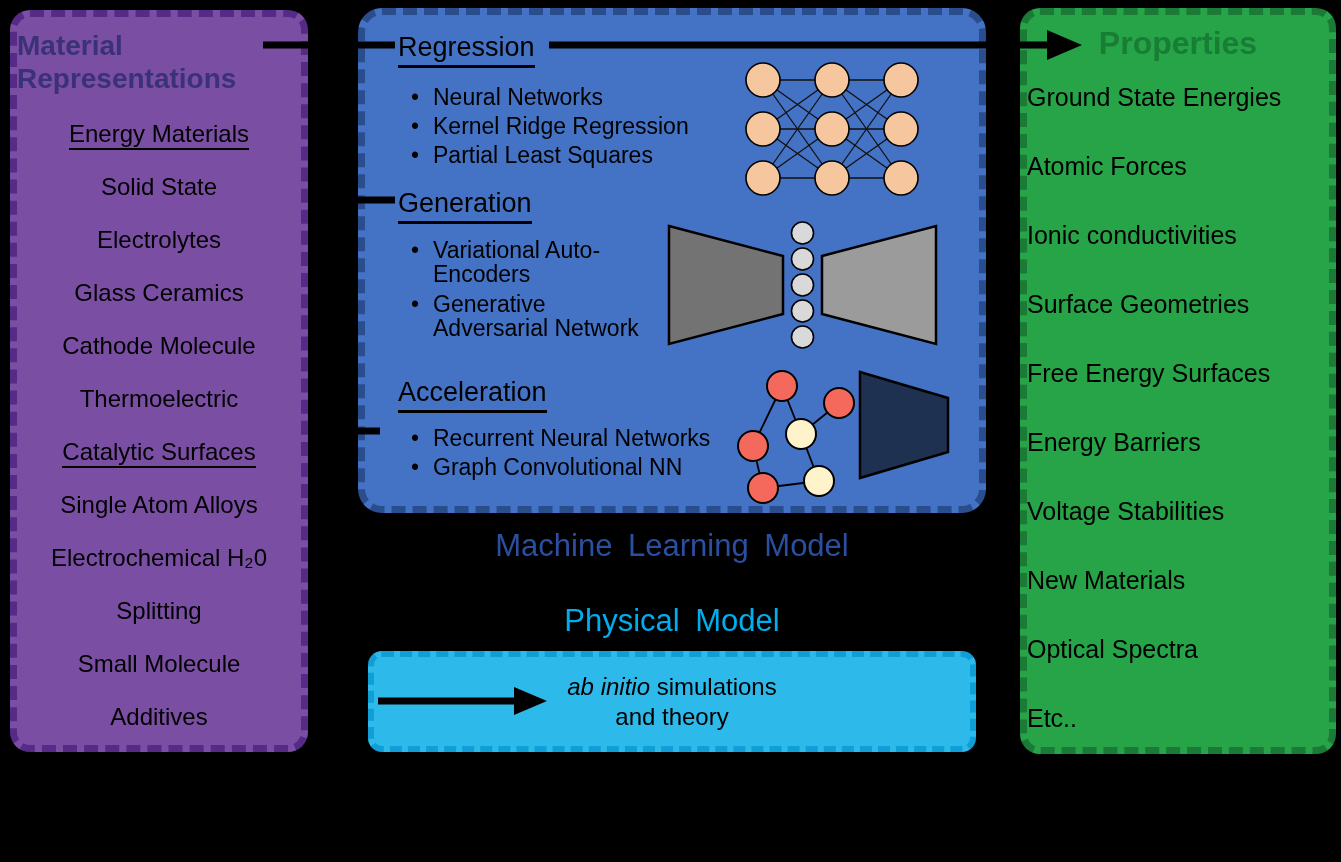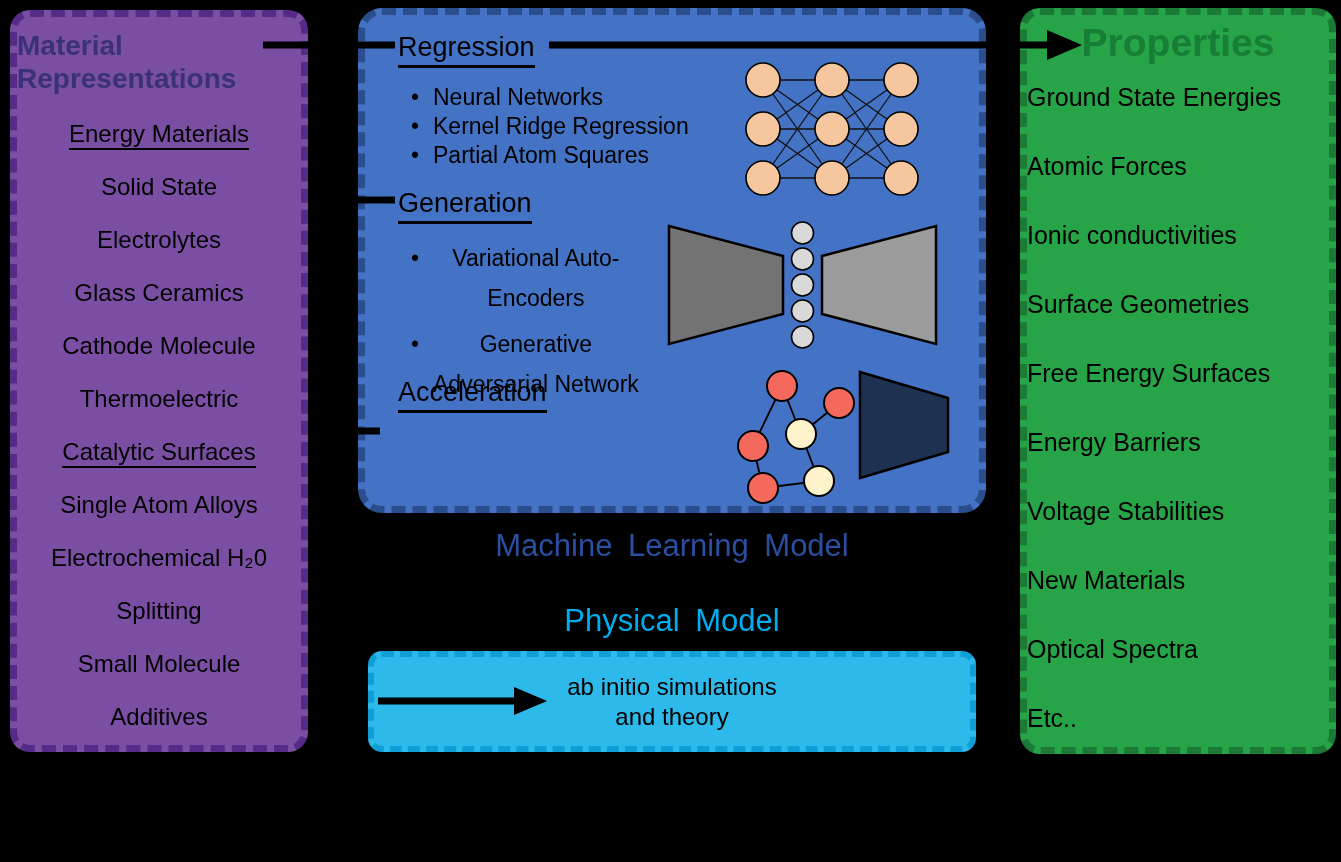--- a/index.html
+++ b/index.html
@@ -21,41 +21,41 @@
   .panel-ml{left:358px;top:8px;width:628px;height:505px;background:var(--blue-panel,#4472c4);
     border:7px dashed var(--blue-border,#2a4d8d);border-radius:24px;}
   .panel-right{left:1020px;top:8px;width:316px;height:746px;background:var(--green-panel,#27a348);
     border:7px dashed var(--green-border,#1b7a35);border-radius:20px;padding-top:8px;}
 
   .purple-title{font-size:28px;font-weight:bold;line-height:33px;color:var(--purple-title,#3a3176);
     text-align:left;margin-bottom:12px;}
   .left-row{font-size:24px;line-height:53px;color:#000;text-align:center;white-space:nowrap;}
   .u{display:inline-block;border-bottom:2.5px solid #000;line-height:1.15;}
 
-  .green-title{font-size:39px;font-weight:bold;line-height:40px;color:var(--green-title,#187d35);text-align:center;}
+  .green-title{font-size:32px;font-weight:bold;line-height:40px;color:var(--green-title,#187d35);text-align:center;}
   .right-row{font-size:25px;line-height:69px;color:#000;white-space:nowrap;}
 
   .ml-heading{position:absolute;font-size:27px;color:#000;}
   .ml-heading .u{border-bottom:3px solid #000;padding-bottom:2px;}
   .ml-bullets{position:absolute;list-style:none;}
   .ml-bullets li{position:relative;padding-left:24px;font-size:23px;line-height:29px;color:#000;white-space:pre-line;}
   .ml-bullets li::before{content:"\2022";position:absolute;left:2px;top:0;}
-  .ml-bullets.gen li{line-height:40px;margin-bottom:6px;text-align:center;}
+  .ml-bullets.gen li{line-height:24px;margin-bottom:6px;}
 
   .diagram{position:absolute;}
 
   .caption{position:absolute;left:358px;width:628px;text-align:center;font-weight:normal;font-size:31px;word-spacing:7px;}
   .ml-caption{top:528px;color:var(--ml-caption-color,#2b4fa0);}
   .physical-caption{top:603px;color:var(--physical-caption-color,#00aeef);}
 
   .cyan-box{position:absolute;left:368px;top:651px;width:608px;height:101px;background:var(--cyan-box,#2db9e9);
     border:6px dashed var(--cyan-border,#0f9fd6);border-radius:14px;display:flex;flex-direction:column;
     align-items:center;justify-content:center;}
   .cyan-box .line{font-size:24px;line-height:30px;color:#000;}
-  .cyan-box .it{}
+  .cyan-box .it{font-style:italic;}
 
   .arrow-overlay{position:absolute;left:0;top:0;width:1341px;height:862px;z-index:10;pointer-events:none;}
 </style>
 </head>
 <body>
 
 <div class="canvas">
 
   <div class="panel panel-left">
     <div class="purple-title">Material Representations</div>
@@ -74,21 +74,21 @@
   </div>
 
   <div class="panel panel-ml">
 
     <div class="ml-heading" style="left:33px;top:17px;">
       <span class="u">Regression</span>
     </div>
     <ul class="ml-bullets" style="left:44px;top:68px;">
       <li>Neural Networks</li>
       <li>Kernel Ridge Regression</li>
-      <li>Partial Atom Squares</li>
+      <li>Partial Least Squares</li>
     </ul>
 
     <svg class="diagram" style="left:370px;top:35px;" width="195" height="158" viewBox="0 0 195 158">
       <g stroke="#111" stroke-width="1.3">
         <line x1="28" y1="30" x2="97" y2="30"></line>
           <line x1="28" y1="30" x2="97" y2="79"></line>
           <line x1="28" y1="30" x2="97" y2="128"></line>
         <line x1="28" y1="79" x2="97" y2="30"></line>
           <line x1="28" y1="79" x2="97" y2="79"></line>
           <line x1="28" y1="79" x2="97" y2="128"></line>
@@ -136,20 +136,24 @@
           <circle cx="137.5" cy="39" r="11"></circle>
           <circle cx="137.5" cy="65" r="11"></circle>
         <circle cx="137.5" cy="91" r="11"></circle>
           <circle cx="137.5" cy="117" r="11"></circle>
       </g>
     </svg>
 
     <div class="ml-heading" style="left:33px;top:362px;text-align:right;">
       <span class="u">Acceleration</span>
     </div>
+    <ul class="ml-bullets" style="left:44px;top:409px;">
+      <li>Recurrent Neural Networks</li>
+      <li>Graph Convolutional NN</li>
+    </ul>
 
     <svg class="diagram" style="left:370px;top:347px;" width="152" height="150" viewBox="0 0 152 150">
       <g stroke="#000" stroke-width="1.8">
         <line x1="47" y1="24" x2="18" y2="84"></line>
           <line x1="47" y1="24" x2="66" y2="72"></line>
         <line x1="104" y1="41" x2="66" y2="72"></line>
           <line x1="18" y1="84" x2="28" y2="126"></line>
         <line x1="66" y1="72" x2="84" y2="119"></line>
           <line x1="28" y1="126" x2="84" y2="119"></line>
       </g>

